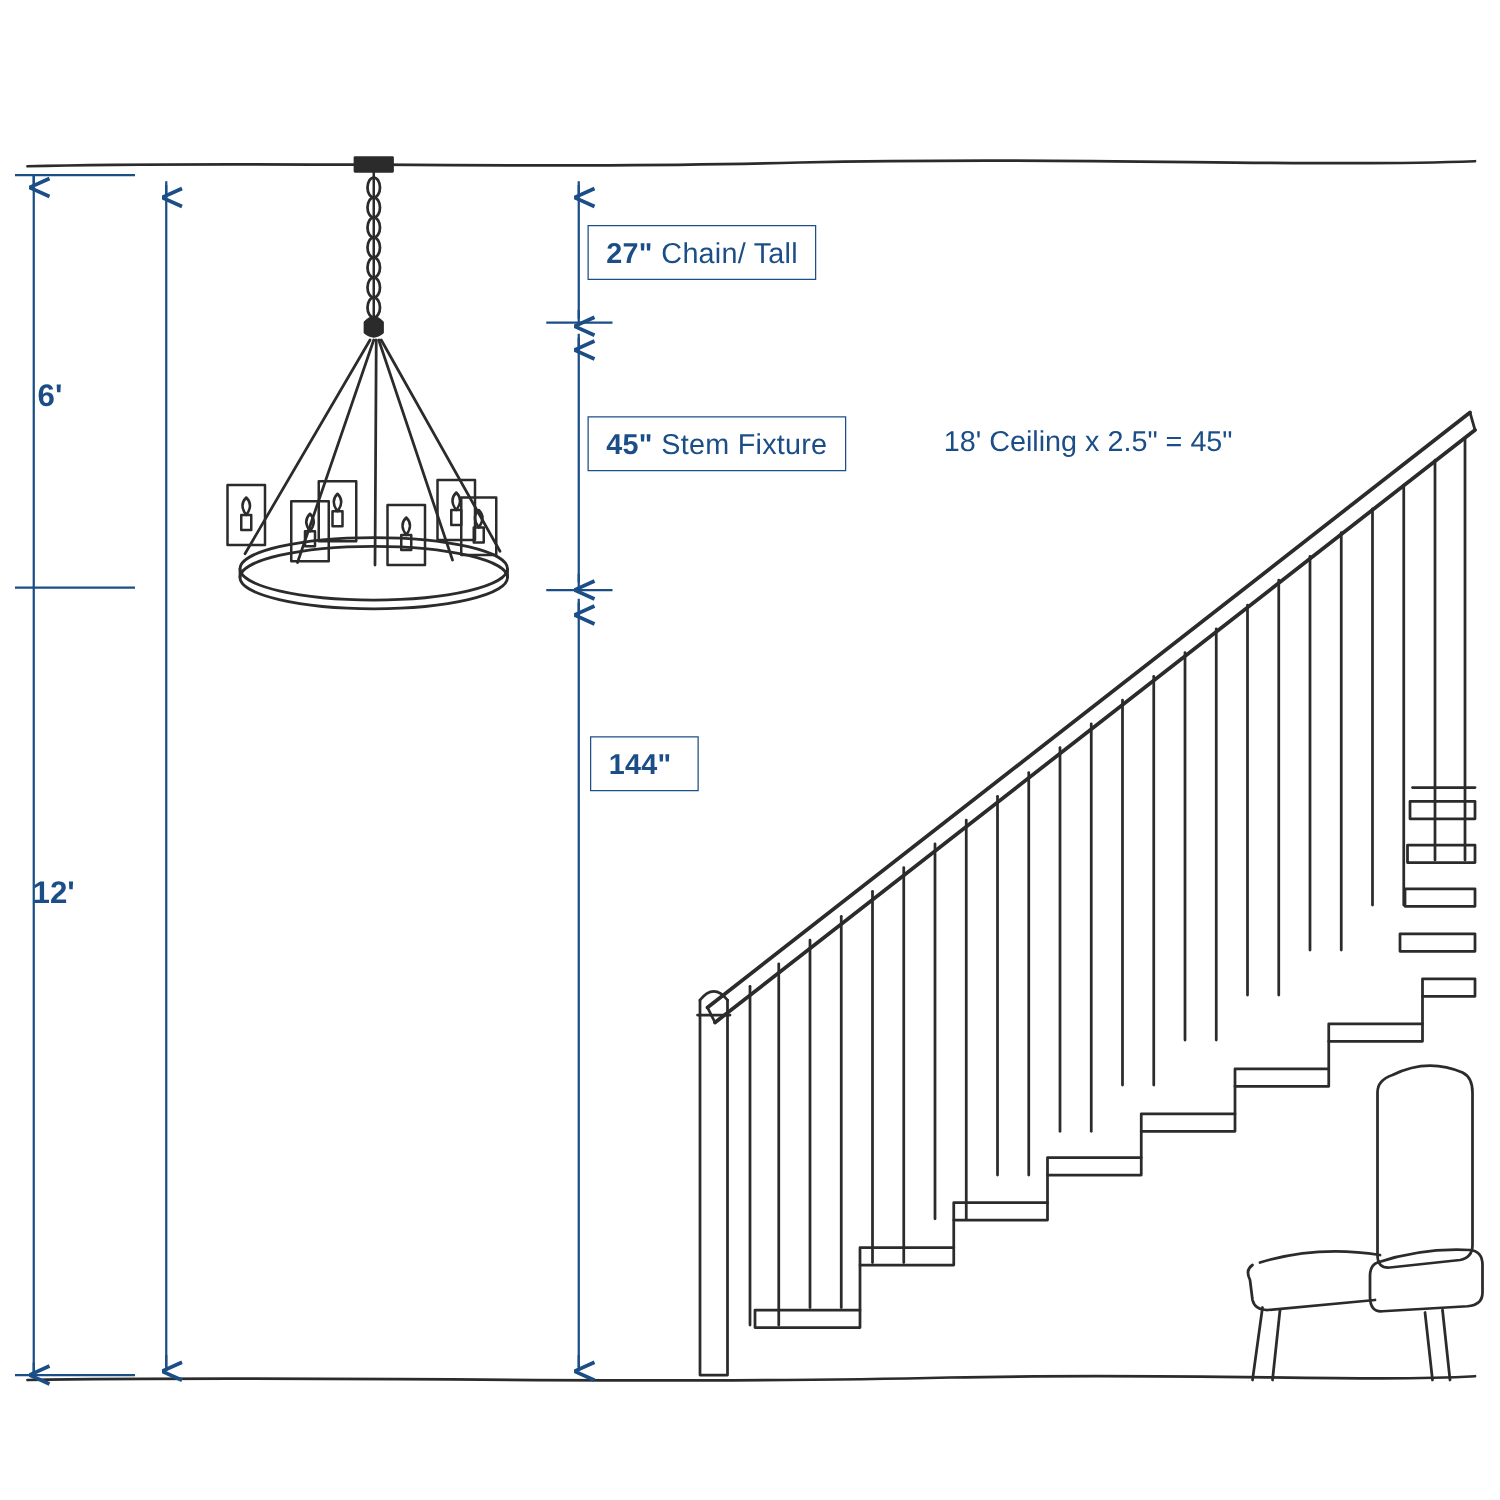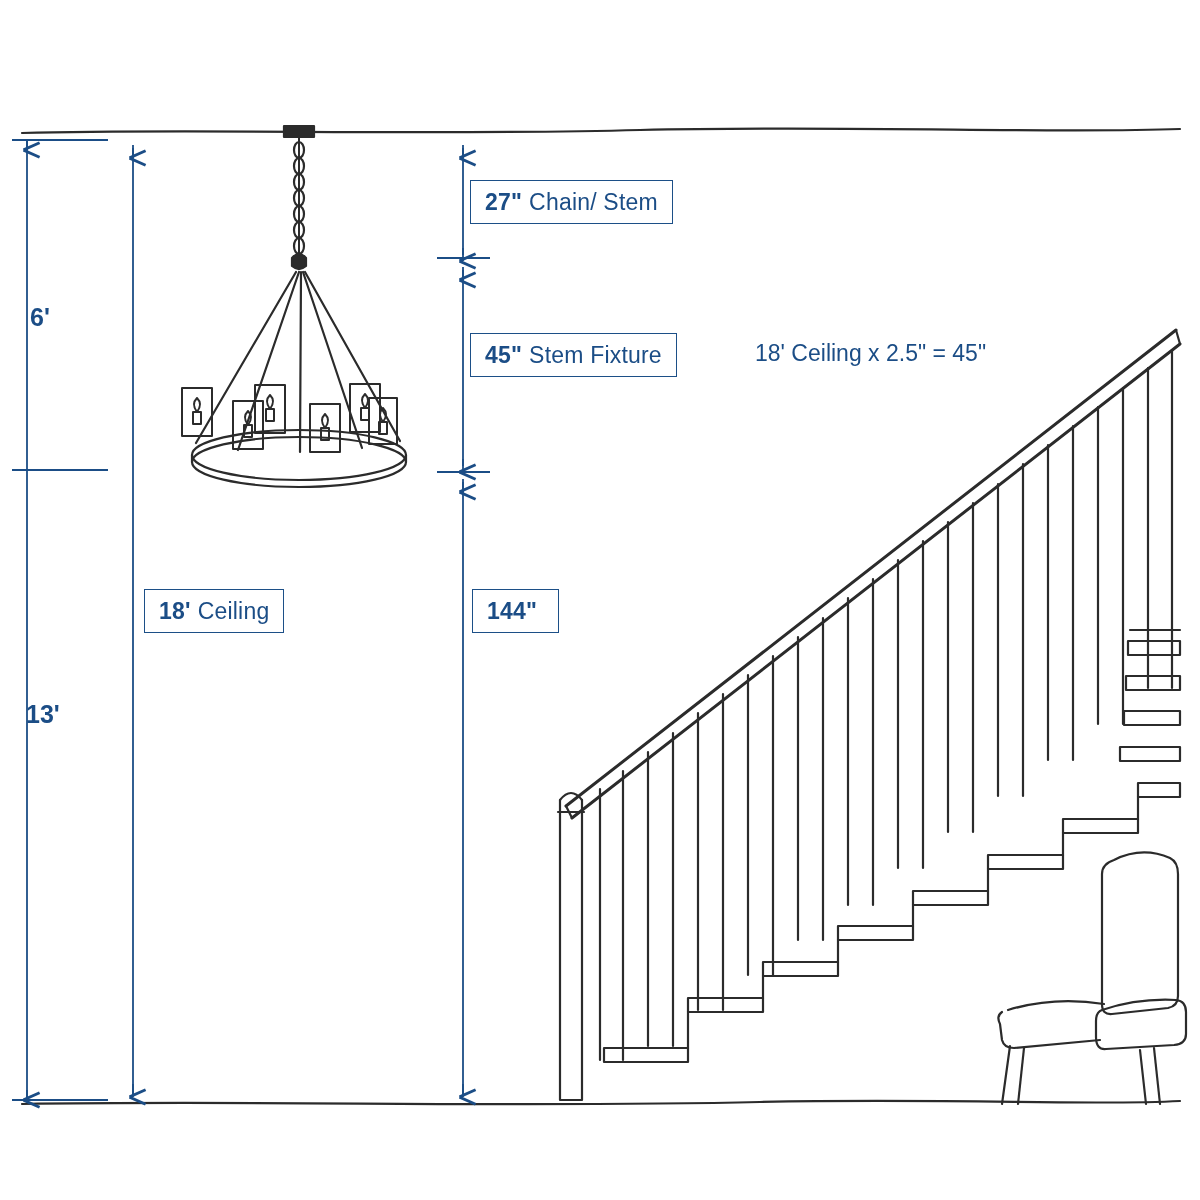--- a/index.html
+++ b/index.html
@@ -219,36 +219,32 @@
       <path d="M463,459 L463,472" marker-end="url(#arrDown)"></path>
       <path d="M437,472 L490,472"></path>
 
       <path d="M463,482 L463,1094"></path>
       <path d="M463,492 L463,479" marker-start="url(#arrUp)"></path>
       <path d="M463,1084 L463,1097" marker-end="url(#arrDown)"></path>
     </g>
   </svg>
 
   <div class="dim-text" style="left:30px; top:303px;">6'</div>
-  <div class="dim-text" style="left:26px; top:700px;">13'</div>
+  <div class="dim-text" style="left:26px; top:700px;">12'</div>
 
   <div class="label-box" style="left:470px; top:180px; height:44px;">
     <span class="b">27"</span>
-    <span>Chain/ Stem</span>
+    <span>Chain/ Tall</span>
   </div>
 
   <div class="label-box" style="left:470px; top:333px; height:44px;">
     <span class="b">45"</span>
     <span>Stem Fixture</span>
   </div>
 
   <div class="plain-label" style="left:755px; top:340px;">18' Ceiling x 2.5" = 45"</div>
 
-  <div class="label-box" style="left:144px; top:589px; height:44px;">
-    <span class="b">18'</span>
-    <span>Ceiling</span>
-  </div>
 
   <div class="label-box" style="left:472px; top:589px; height:44px;">
     <span class="b">144"</span>
   </div>
 
 </div>
 
 </body></html>

